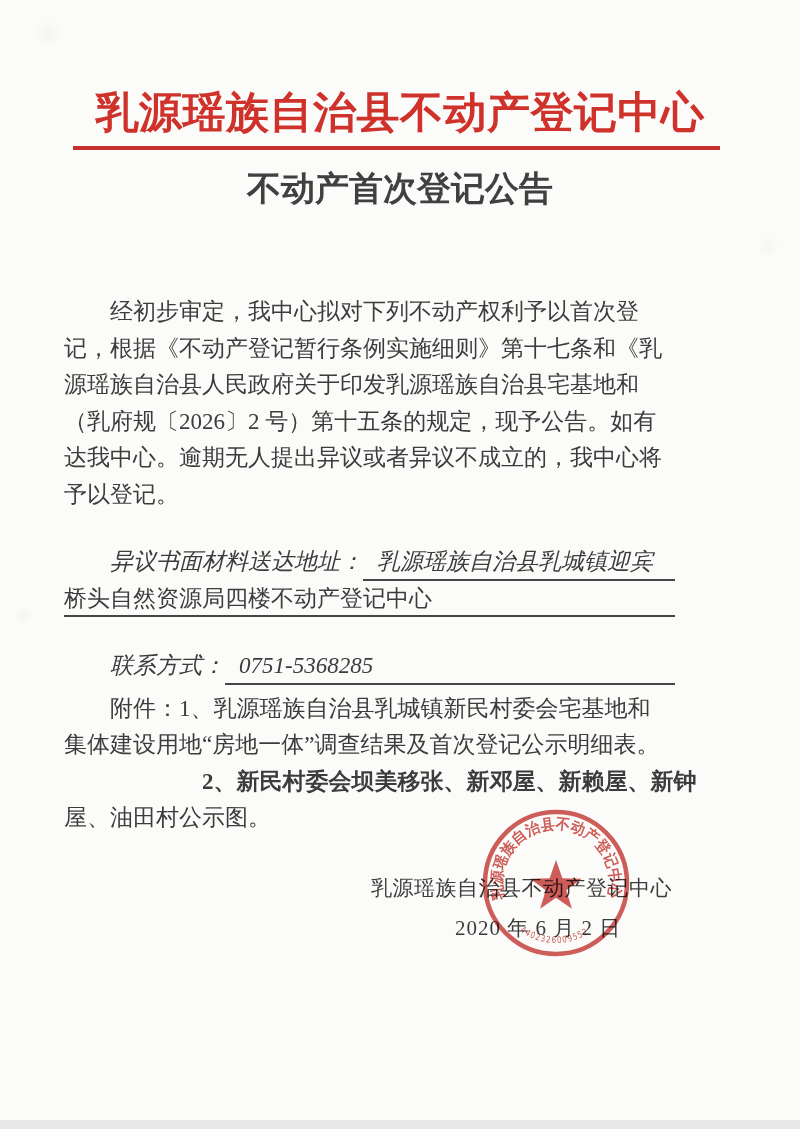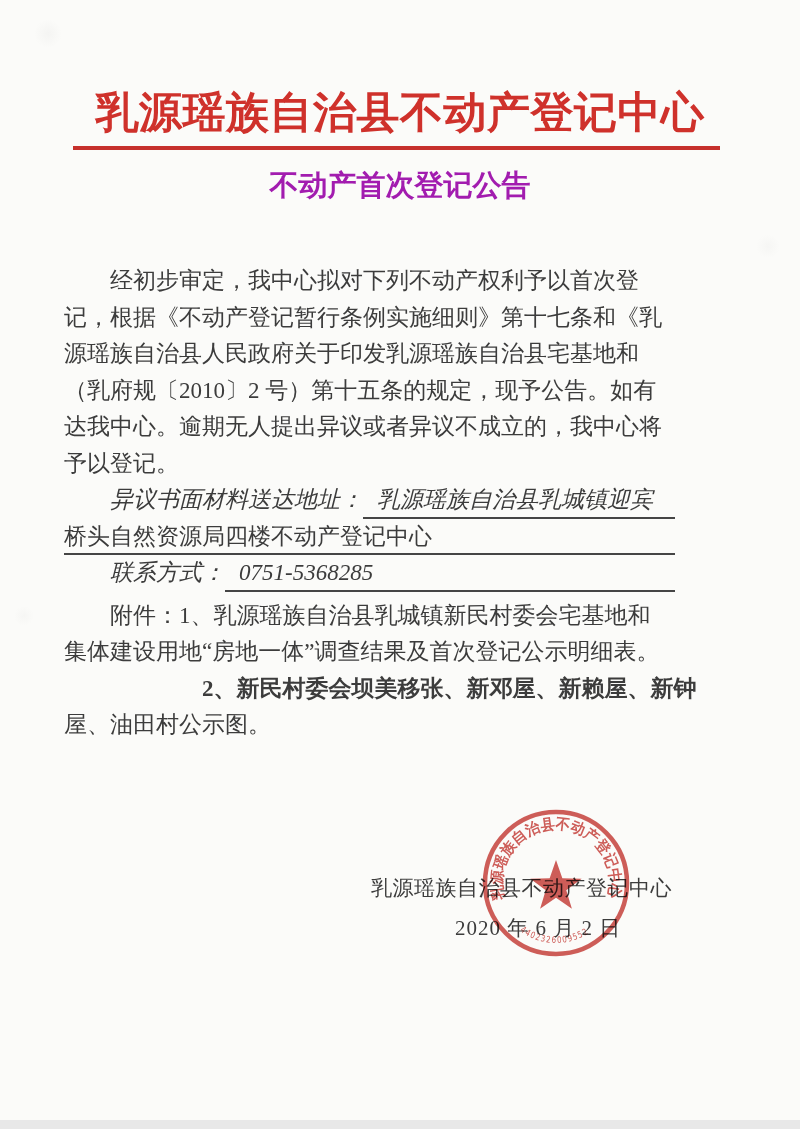--- a/index.html
+++ b/index.html
@@ -32,34 +32,34 @@
     white-space:nowrap;
   }
   .red-rule{
     position:absolute; top:146px; left:73px;
     width:647px; height:4px;
     background:#c6302c;
   }
   .doc-title{
     position:absolute; top:166px; left:0; width:100%;
     text-align:center;
-    font-size:29px; font-weight:bold;
-    color:#a21caf;
+    font-size:34px; font-weight:bold;
+    color:#404040;
     white-space:nowrap;
   }
 
   .content{
     position:absolute; left:64px; top:263px; width:611px;
     font-size:23px; color:#3c3c3c;
   }
   .ln{
     height:36.5px; line-height:36.5px;
     white-space:nowrap;
   }
-  .indent1{ padding-left:46px; }
+  .indent1{ padding-left:46px;margin-top:31px; }
   .indent2{ padding-left:138px;font-weight:bold; }
   .gap-sm{ margin-top:6px; }
   .gap-xs{ margin-top:0px; }
 
   .flexln{ display:flex; }
   .flexln .label{ flex:0 0 auto;font-style:italic; }
   .u-fill{
     flex:1 1 auto;
     border-bottom:2px solid #454545;
     height:36.5px; line-height:36.5px;
@@ -96,21 +96,21 @@
 <div class="page">
 
   <div class="letterhead">乳源瑶族自治县不动产登记中心</div>
   <div class="red-rule"></div>
   <div class="doc-title">不动产首次登记公告</div>
 
   <div class="content">
     <div class="ln indent1">经初步审定，我中心拟对下列不动产权利予以首次登</div>
     <div class="ln">记，根据《不动产登记暂行条例实施细则》第十七条和《乳</div>
     <div class="ln">源瑶族自治县人民政府关于印发乳源瑶族自治县宅基地和</div>
-    <div class="ln">（乳府规〔2010〕2 号）第十五条的规定，现予公告。如有</div>
+    <div class="ln">（乳府规〔2026〕2 号）第十五条的规定，现予公告。如有</div>
     <div class="ln">达我中心。逾期无人提出异议或者异议不成立的，我中心将</div>
     <div class="ln">予以登记。</div>
 
     <div class="ln flexln indent1">
       <span class="label">异议书面材料送达地址：</span>
       <span class="u-fill">乳源瑶族自治县乳城镇迎宾</span>
     </div>
     <div class="ln u-full">桥头自然资源局四楼不动产登记中心</div>
     <div class="ln flexln indent1">
       <span class="label">联系方式：</span>

